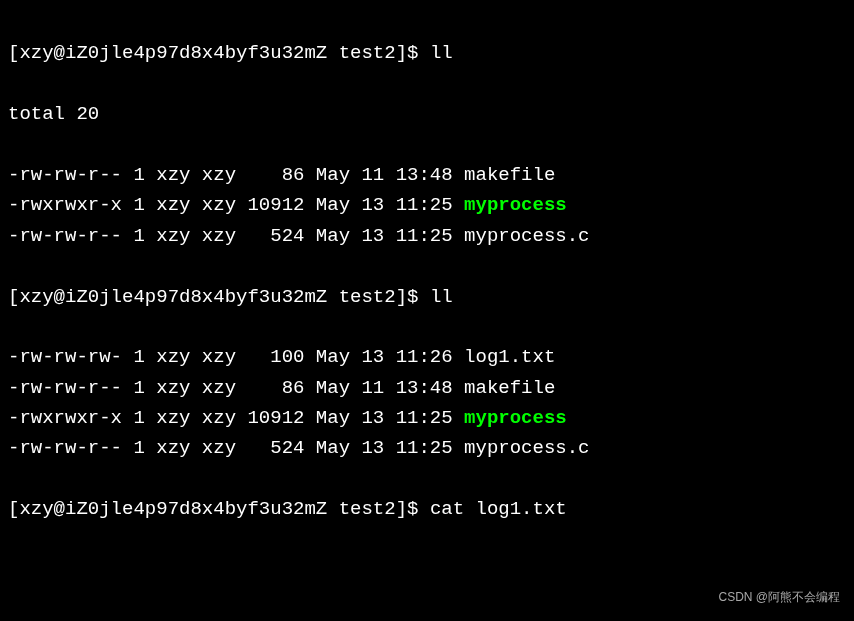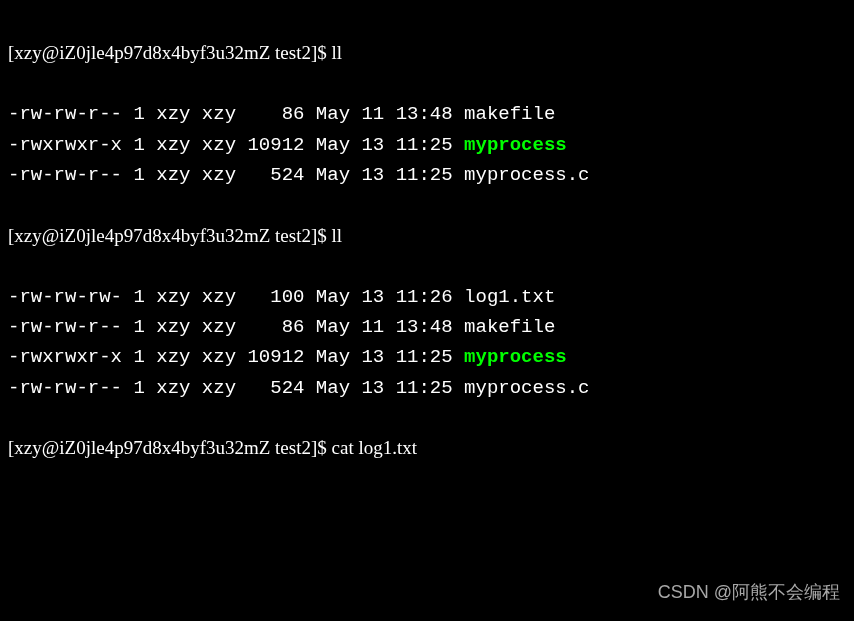--- a/index.html
+++ b/index.html
@@ -17,44 +17,44 @@
       width: 854px;
       height: 621px;
       overflow: hidden;
       position: relative;
     }
     .terminal {
       white-space: pre;
     }
     .prompt-line {
       white-space: pre;
-      font-family: Liberation Serif, serif;
     }
     .output-line {
       white-space: pre;
     }
     .exec {
       color: #00ff00;
       font-weight: bold;
     }
     .watermark {
       position: absolute;
       bottom: 14px;
       right: 14px;
       color: #a8a8a8;
-      font-size: 18px;
+      font-size: 12px;
       font-family: Arial, sans-serif;
       white-space: nowrap;
     }
   </style>
 </head>
 <body>
 
 <div class="terminal">
 <div class="prompt-line"><span>[xzy@iZ0jle4p97d8x4byf3u32mZ test2]$ </span><span>ll</span></div>
+<div class="output-line">total 20</div>
 <div id="listing1-rows"><div class="output-line"><span>-rw-rw-r-- 1 xzy xzy    86 May 11 13:48 </span><span>makefile</span></div><div class="output-line"><span>-rwxrwxr-x 1 xzy xzy 10912 May 13 11:25 </span><span class="exec">myprocess</span></div><div class="output-line"><span>-rw-rw-r-- 1 xzy xzy   524 May 13 11:25 </span><span>myprocess.c</span></div></div>
 <div class="prompt-line"><span>[xzy@iZ0jle4p97d8x4byf3u32mZ test2]$ </span><span>ll</span></div>
 <div id="listing2-rows"><div class="output-line"><span>-rw-rw-rw- 1 xzy xzy   100 May 13 11:26 </span><span>log1.txt</span></div><div class="output-line"><span>-rw-rw-r-- 1 xzy xzy    86 May 11 13:48 </span><span>makefile</span></div><div class="output-line"><span>-rwxrwxr-x 1 xzy xzy 10912 May 13 11:25 </span><span class="exec">myprocess</span></div><div class="output-line"><span>-rw-rw-r-- 1 xzy xzy   524 May 13 11:25 </span><span>myprocess.c</span></div></div>
 <div class="prompt-line"><span>[xzy@iZ0jle4p97d8x4byf3u32mZ test2]$ </span><span>cat log1.txt</span></div>
 
 
 </div>
 
 <div class="watermark">CSDN @阿熊不会编程</div>
 

